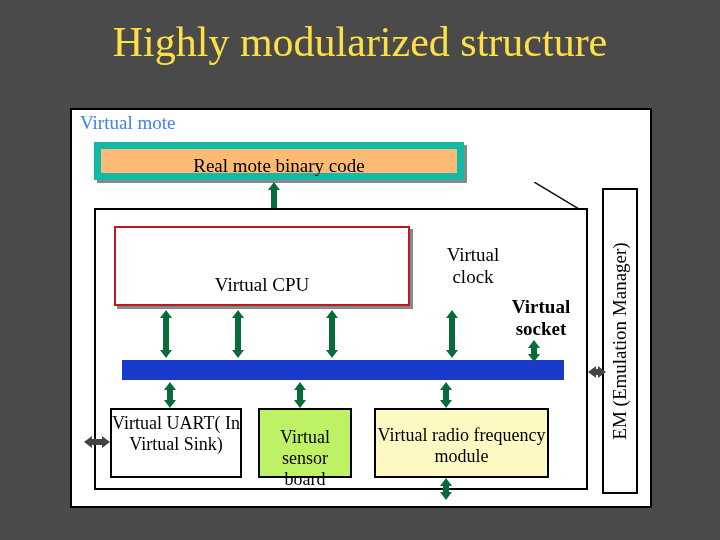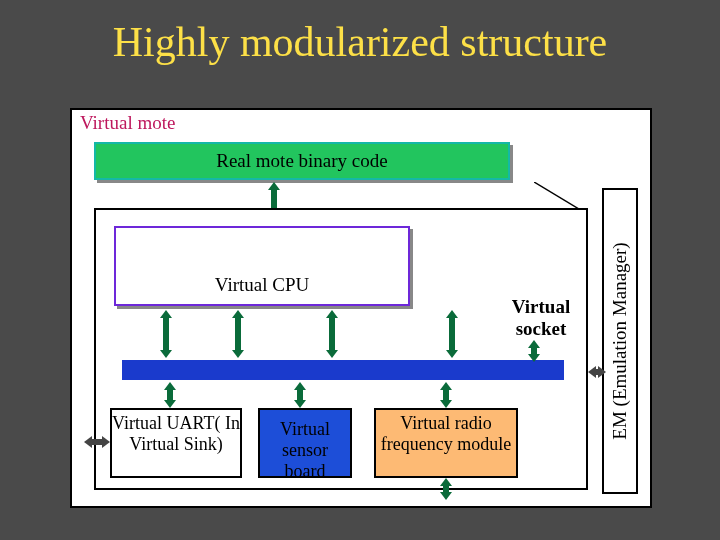--- a/index.html
+++ b/index.html
@@ -22,28 +22,28 @@
     position: absolute;
     left: 70px; top: 108px;
     width: 582px; height: 400px;
     background: #fff;
     border: 2px solid #000;
   }
   .outer-label {
     position: absolute;
     left: 8px; top: 2px;
     font-size: 19px;
-    color: #be185d;
+    color: #3b82f6;
   }
   .binary-box {
     position: absolute;
     left: 22px; top: 32px;
-    width: 416px; height: 38px;
-    border: 2px solid #14b8a6;
-    background: #22c55e;
+    width: 370px; height: 38px;
+    border: 7px solid #14b8a6;
+    background: #fdba74;
     text-align: center;
     line-height: 34px;
     font-size: 19px;
     box-shadow: 3px 3px 0 #888;
   }
   .mainboard-label {
     position: absolute;
     left: 412px; top: 24px;
     width: 110px;
     text-align: center;
@@ -59,21 +59,21 @@
     position: absolute;
     left: 22px; top: 98px;
     width: 494px; height: 282px;
     border: 2px solid #000;
     background: #fff;
   }
   .cpu-box {
     position: absolute;
     left: 18px; top: 16px;
     width: 296px; height: 80px;
-    border: 2px solid #6d28d9;
+    border: 2px solid #b91c1c;
     background: #fff;
     box-shadow: 3px 3px 0 #888;
   }
   .cpu-label {
     position: absolute;
     left: 0; right: 0; top: 46px;
     text-align: center;
     font-size: 19px;
   }
   .clock-label {
@@ -108,36 +108,36 @@
     text-align: center;
     font-size: 18px;
     line-height: 21px;
     padding-top: 3px;
   }
   .sensor-box {
     position: absolute;
     left: 162px; top: 198px;
     width: 94px; height: 70px;
     border: 2px solid #000;
-    background: #1d4ed8;
+    background: #bef264;
     text-align: center;
     font-size: 18px;
     line-height: 21px;
-    padding-top: 9px;
+    padding-top: 17px;
   }
   .radio-box {
     position: absolute;
     left: 278px; top: 198px;
-    width: 144px; height: 70px;
-    border: 2px solid #000;
-    background: #fdba74;
+    width: 175px; height: 70px;
+    border: 2px solid #000;
+    background: #fef9c3;
     text-align: center;
     font-size: 18px;
     line-height: 21px;
-    padding-top: 3px;
+    padding-top: 15px;
   }
   .em-box {
     position: absolute;
     left: 530px; top: 78px;
     width: 36px; height: 306px;
     border: 2px solid #000;
     background: #fff;
   }
   .em-label {
     position: absolute;
@@ -204,20 +204,22 @@
   <div class="arrow-v" style="left:196px; top:72px; height:42px;">
       <div class="shaft"></div>
     </div>
 
   <div class="mainboard-box">
 
     <div class="cpu-box">
       <div class="cpu-label">Virtual CPU</div>
     </div>
 
+    <div class="clock-label">Virtual
+clock</div>
     <div class="socket-label">Virtual
 socket</div>
 
     <div class="blue-bar"></div>
 
     <div class="arrow-v" style="left:64px;  top:100px; height:48px;">
         <div class="shaft"></div>
       </div>
     <div class="arrow-v" style="left:136px; top:100px; height:48px;">
         <div class="shaft"></div>

